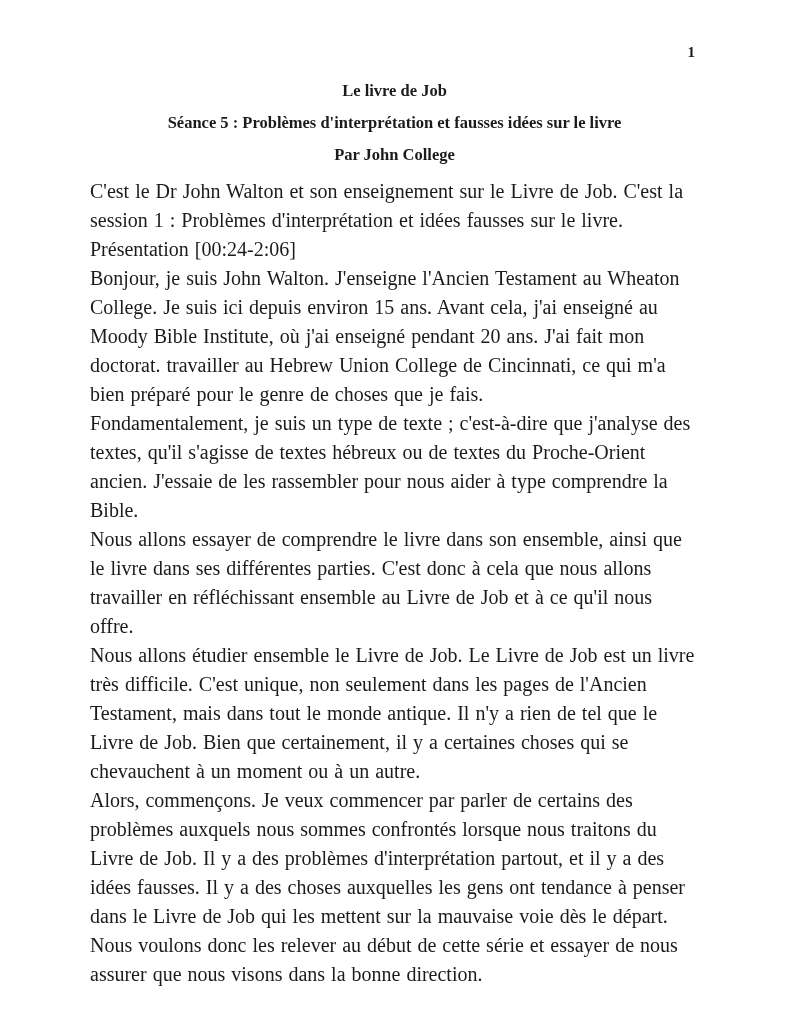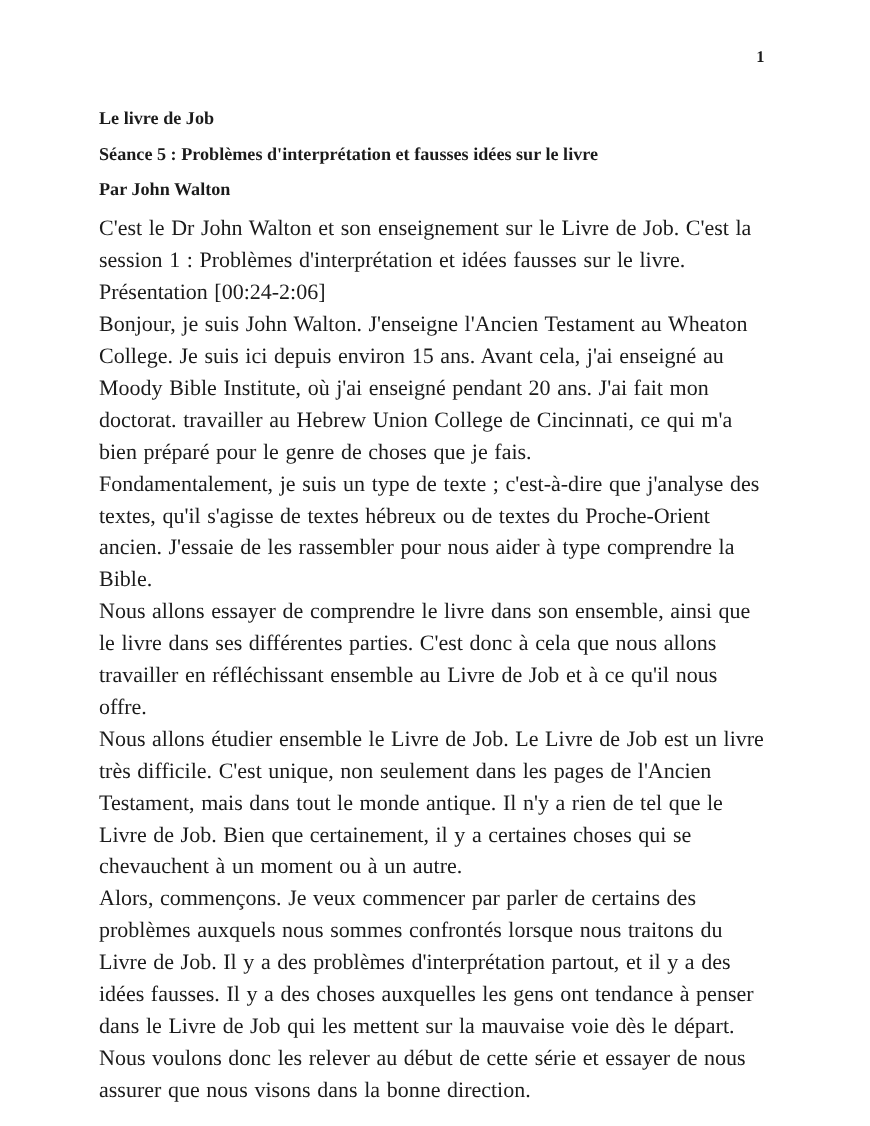--- a/index.html
+++ b/index.html
@@ -20,22 +20,22 @@
     overflow: hidden;
   }
   .page-number {
     position: absolute;
     top: 44px;
     right: 96px;
     font-weight: bold;
     font-size: 15px;
   }
   .title-block {
-    margin-top: 52px;
-    text-align: left;
+    margin-top: 35px;
+    text-align: center;
   }
   .title-line {
     font-weight: bold;
     font-size: 16.5px;
     line-height: 32px;
     margin: 0;
   }
   .body-block {
     margin-top: 6px;
   }
@@ -56,21 +56,21 @@
 </head>
 <body>
 
 <div class="page">
 
   <div class="page-number">1</div>
 
   <div class="title-block">
     <p class="title-line">Le livre de Job</p>
     <p class="title-line">Séance 5 : Problèmes d'interprétation et fausses idées sur le livre</p>
-    <p class="title-line">Par John Walton</p>
+    <p class="title-line">Par John College</p>
   </div>
 
   <div class="body-block">
     <p class="para">C'est le Dr John Walton et son enseignement sur le Livre de Job. C'est la session 1 : Problèmes d'interprétation et idées fausses sur le livre.</p>
     <p class="para heading">Présentation [00:24-2:06]</p>
     <p class="para"> Bonjour, je suis John Walton. J'enseigne l'Ancien Testament au Wheaton College. Je suis ici depuis environ 15 ans. Avant cela, j'ai enseigné au Moody Bible Institute, où j'ai enseigné pendant 20 ans. J'ai fait mon doctorat. travailler au Hebrew Union College de Cincinnati, ce qui m'a bien préparé pour le genre de choses que je fais.</p>
     <p class="para">Fondamentalement, je suis un type de texte ; c'est-à-dire que j'analyse des textes, qu'il s'agisse de textes hébreux ou de textes du Proche-Orient ancien. J'essaie de les rassembler pour nous aider à type comprendre la Bible.</p>
     <p class="para">Nous allons essayer de comprendre le livre dans son ensemble, ainsi que le livre dans ses différentes parties. C'est donc à cela que nous allons travailler en réfléchissant ensemble au Livre de Job et à ce qu'il nous offre.</p>
     <p class="para">Nous allons étudier ensemble le Livre de Job. Le Livre de Job est un livre très difficile. C'est unique, non seulement dans les pages de l'Ancien Testament, mais dans tout le monde antique. Il n'y a rien de tel que le Livre de Job. Bien que certainement, il y a certaines choses qui se chevauchent à un moment ou à un autre.</p>
     <p class="para">Alors, commençons. Je veux commencer par parler de certains des problèmes auxquels nous sommes confrontés lorsque nous traitons du Livre de Job. Il y a des problèmes d'interprétation partout, et il y a des idées fausses. Il y a des choses auxquelles les gens ont tendance à penser dans le Livre de Job qui les mettent sur la mauvaise voie dès le départ. Nous voulons donc les relever au début de cette série et essayer de nous assurer que nous visons dans la bonne direction.</p>

